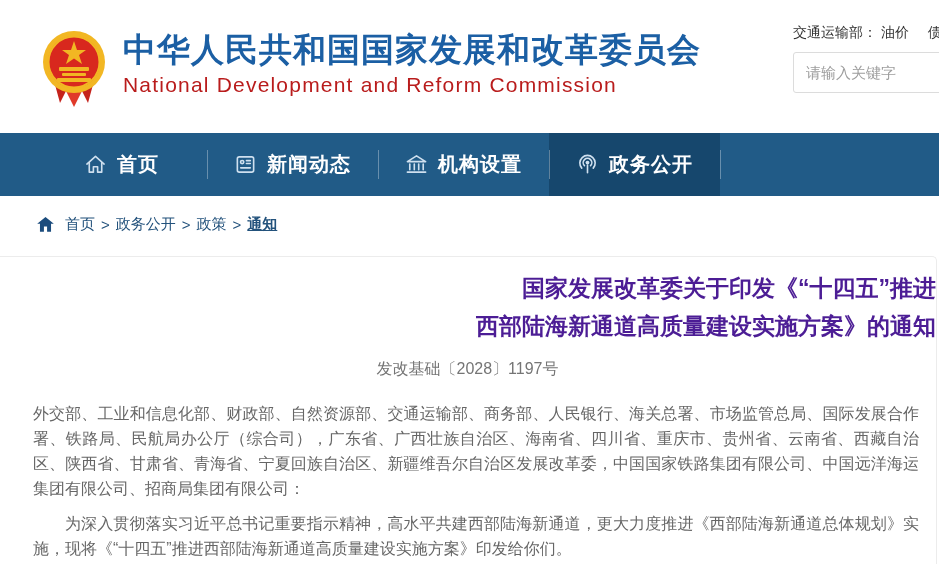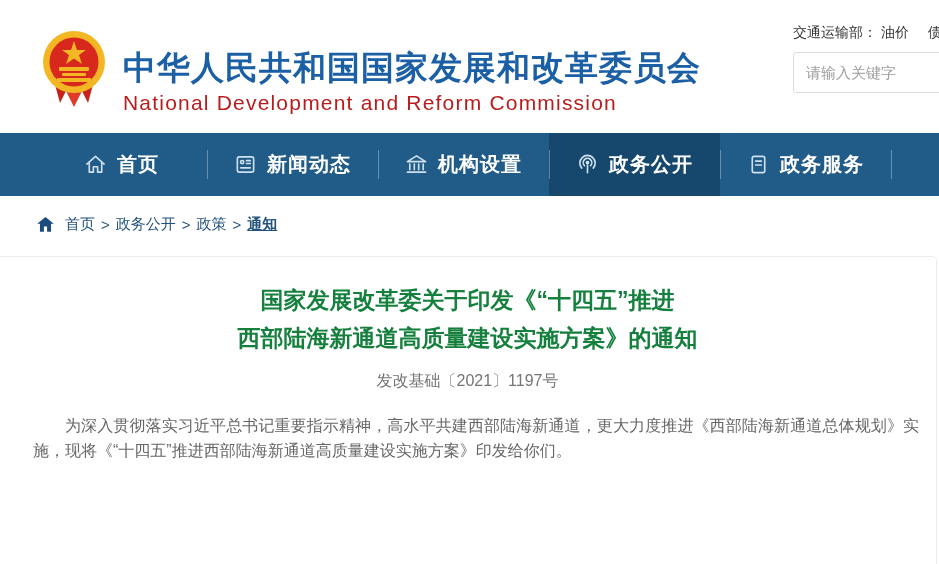--- a/index.html
+++ b/index.html
@@ -3,21 +3,21 @@
 <meta charset="utf-8">
 <style>
   * { margin:0; padding:0; box-sizing:border-box; }
   html,body { background:#fff; }
   body { font-family:"Liberation Sans", sans-serif; }
   .page { position:relative; width:939px; height:564px; background:#fff; overflow:hidden; }
 
   
   .masthead { position:absolute; top:0; left:0; width:100%; height:133px; background:#fff; }
   .emblem { position:absolute; left:42px; top:29px; width:64px; height:80px; }
-  .site-titles { position:absolute; left:123px; top:48px; }
+  .site-titles { position:absolute; left:123px; top:30px; }
   .site-title-cn { font-size:33px; font-weight:bold; color:#1b5fa4; letter-spacing:1px; line-height:40px; }
   .site-title-en { font-size:21px; color:#b91c1c; letter-spacing:1.2px; line-height:26px; margin-top:2px; }
 
   .hotsearch { position:absolute; left:793px; top:24px; font-size:14px; color:#333; white-space:nowrap; }
   .hotsearch .hs-link { color:#333; text-decoration:none; margin-right:15px; cursor:pointer; }
   .search-input { position:absolute; left:793px; top:52px; width:180px; height:41px;
       border:1px solid #dcdcdc; border-radius:3px; font-size:15px; color:#333;
       padding:0 12px; outline:none; font-family:"Liberation Sans", sans-serif; }
   .search-input::placeholder { color:#9d9d9d; }
 
@@ -39,22 +39,22 @@
   .crumb-home { width:19px; height:19px; margin-right:10px; color:#1b4c7d; }
   .crumb-home svg { width:100%; height:100%; display:block; }
   .crumb { color:#23527c; text-decoration:none; cursor:pointer; }
   .crumb-sep { margin:0 6px; color:#23527c; }
   .crumb-current { font-weight:bold;text-decoration:underline; }
 
   
   .article-box { position:absolute; top:256px; left:-1px; width:938px; height:330px;
       border-top:1px solid #ececec; border-right:1px solid #ececec;
       border-top-right-radius:5px; background:#fff; }
-  .article-title { text-align:center; font-size:23px; font-weight:bold; color:#15803d;
-      line-height:38px; margin-top:24px; }
+  .article-title { text-align:right; font-size:23px; font-weight:bold; color:#4c1d95;
+      line-height:38px; margin-top:12px; }
   .doc-number { text-align:center; font-size:16px; color:#757575; margin-top:14px; }
   .article-body { margin:21px 17px 0 34px; }
   .article-body p { font-size:16px; line-height:25px; color:#666; text-align:justify; }
   .article-body p.indent { text-indent:2em;margin-top:10px; }
 </style>
 </head>
 <body>
 
 <div class="page">
 
@@ -129,29 +129,20 @@
           <svg viewBox="0 0 24 24" fill="none" stroke="currentColor" stroke-width="1.7" stroke-linecap="round" stroke-linejoin="round">
             <circle cx="12" cy="10" r="2" fill="currentColor" stroke="none"></circle>
             <path d="M8.8 13.2 a4.5 4.5 0 1 1 6.4 0"></path>
             <path d="M6 15.8 a8 8 0 1 1 12 0"></path>
             <path d="M12 12.5 V20.5"></path>
           </svg>
         </span>
         <span class="nav-label">政务公开</span>
       </div>
 
-      <div class="nav-item">
-        <span class="nav-icon">
-          <svg viewBox="0 0 24 24" fill="none" stroke="currentColor" stroke-width="1.7" stroke-linecap="round" stroke-linejoin="round">
-            <rect x="5.5" y="3.5" width="13" height="17" rx="2"></rect>
-            <path d="M9 8.5 H15 M9 12.5 H15"></path>
-          </svg>
-        </span>
-        <span class="nav-label">政务服务</span>
-      </div>
 
       <div class="nav-item">
 
         <span class="nav-label"></span>
       </div>
 
     </div>
   </nav>
 
   <div class="breadcrumb">
@@ -167,19 +158,20 @@
     <a class="crumb">政策</a>
     <span class="crumb-sep">&gt;</span>
     <span class="crumb crumb-current">通知</span>
   </div>
 
   <main class="article-box">
     <h1 class="article-title">
       <div>国家发展改革委关于印发《“十四五”推进</div>
       <div>西部陆海新通道高质量建设实施方案》的通知</div>
     </h1>
-    <div class="doc-number">发改基础〔2021〕1197号</div>
+    <div class="doc-number">发改基础〔2028〕1197号</div>
     <div class="article-body">
+      <p>外交部、工业和信息化部、财政部、自然资源部、交通运输部、商务部、人民银行、海关总署、市场监管总局、国际发展合作署、铁路局、民航局办公厅（综合司），广东省、广西壮族自治区、海南省、四川省、重庆市、贵州省、云南省、西藏自治区、陕西省、甘肃省、青海省、宁夏回族自治区、新疆维吾尔自治区发展改革委，中国国家铁路集团有限公司、中国远洋海运集团有限公司、招商局集团有限公司：</p>
       <p class="indent">为深入贯彻落实习近平总书记重要指示精神，高水平共建西部陆海新通道，更大力度推进《西部陆海新通道总体规划》实施，现将《“十四五”推进西部陆海新通道高质量建设实施方案》印发给你们。</p>
     </div>
   </main>
 
 </div>
 
 </body></html>

